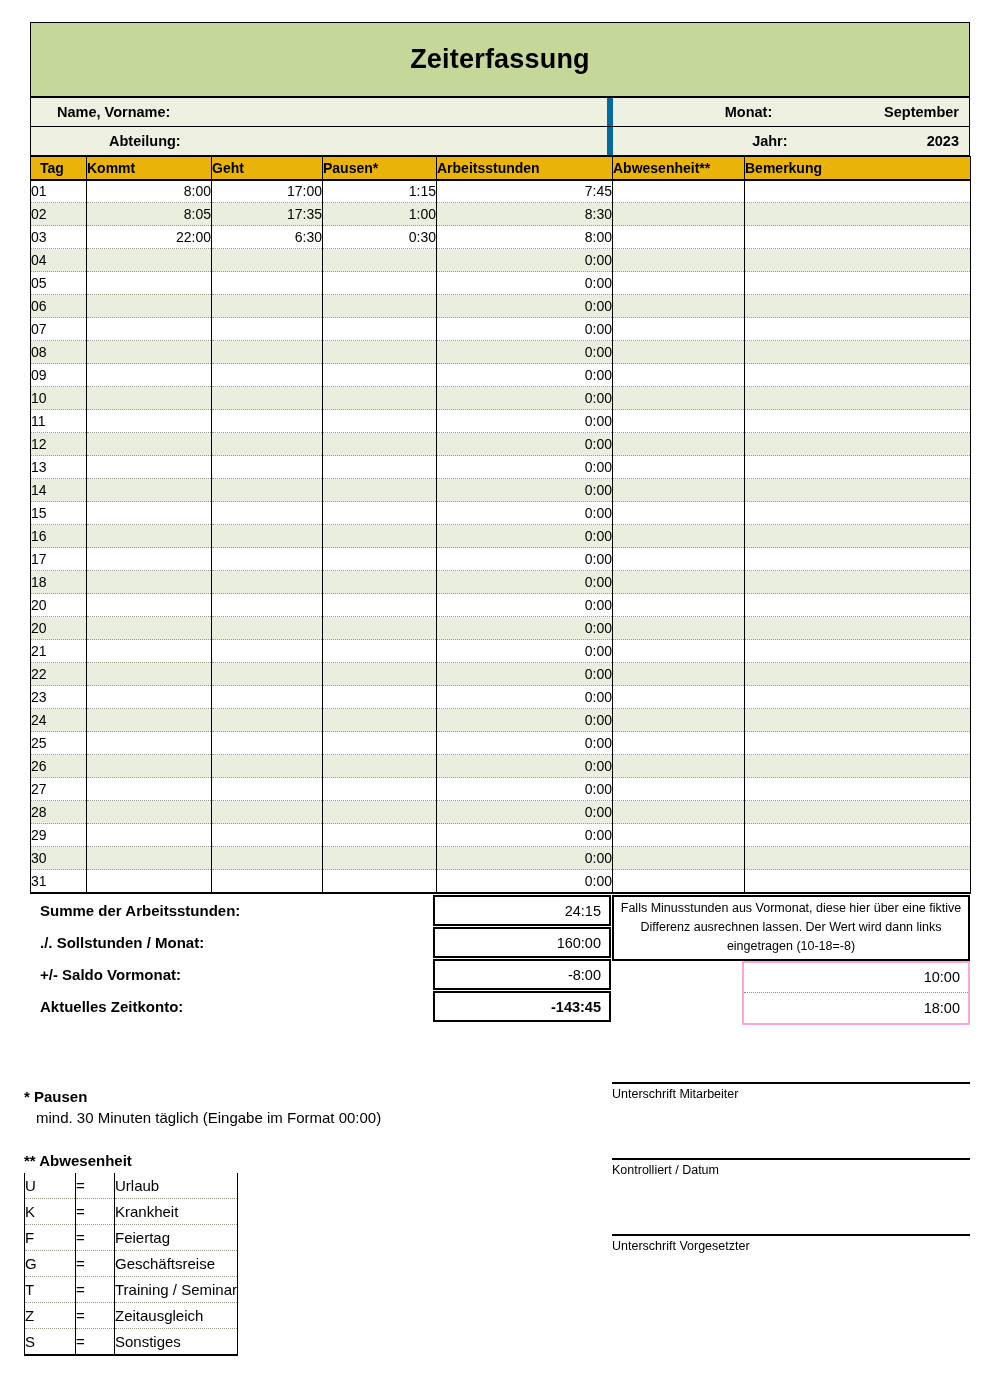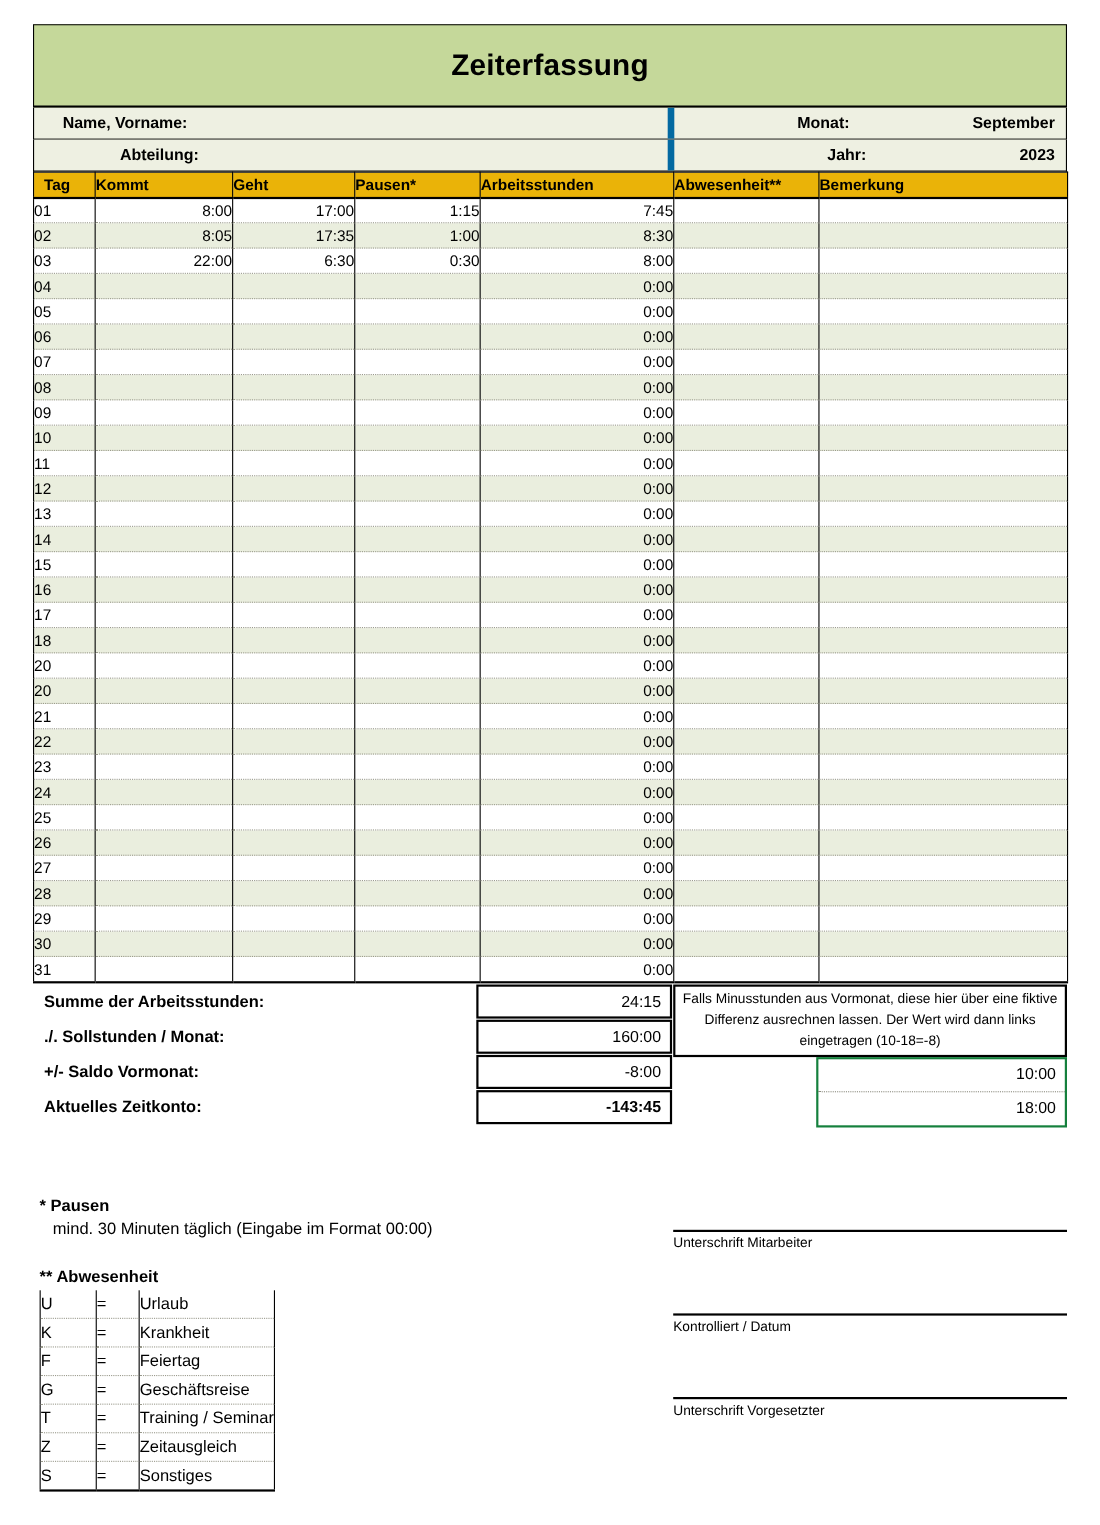--- a/index.html
+++ b/index.html
@@ -188,40 +188,40 @@
     line-height: 1.55;
     text-align: center;
     background: #fff;
   }
   .helper-wrap {
     position: absolute;
     left: 712px;
     top: 66px;
     width: 228px;
     height: 64px;
-    border: 2px solid #15803d;
+    border: 2px solid #f9a8d4;
     box-sizing: border-box;
     background: #fff;
   }
   .helper-cell {
     height: 30px;
     display: flex;
     align-items: center;
     justify-content: flex-end;
     padding-right: 8px;
     font-size: 14.5px;
     box-sizing: border-box;
     border-bottom: 1px dotted #8d8d80;
   }
   .helper-cell:last-child { border-bottom: none; }
 
   
   .legend {
     position: absolute;
-    left: 36px;
+    left: 24px;
     top: 1088px;
     width: 520px;
   }
   .legend h4 {
     margin: 0;
     font-size: 15px;
     font-weight: bold;
   }
   .legend .sub {
     margin: 4px 0 0 12px;
@@ -238,21 +238,21 @@
     vertical-align: middle;
     padding: 0;
   }
   .legend-table td.code { width: 50px; }
   .legend-table td.eq { width: 38px; }
 
   
   .signatures {
     position: absolute;
     left: 612px;
-    top: 1118px;
+    top: 1082px;
     width: 358px;
   }
   .sig-block { height: 76px; position: relative; }
   .sig-line {
     border-top: 2px solid #000;
     width: 358px;
   }
   .sig-label {
     font-size: 12.5px;
     padding-top: 3px;

